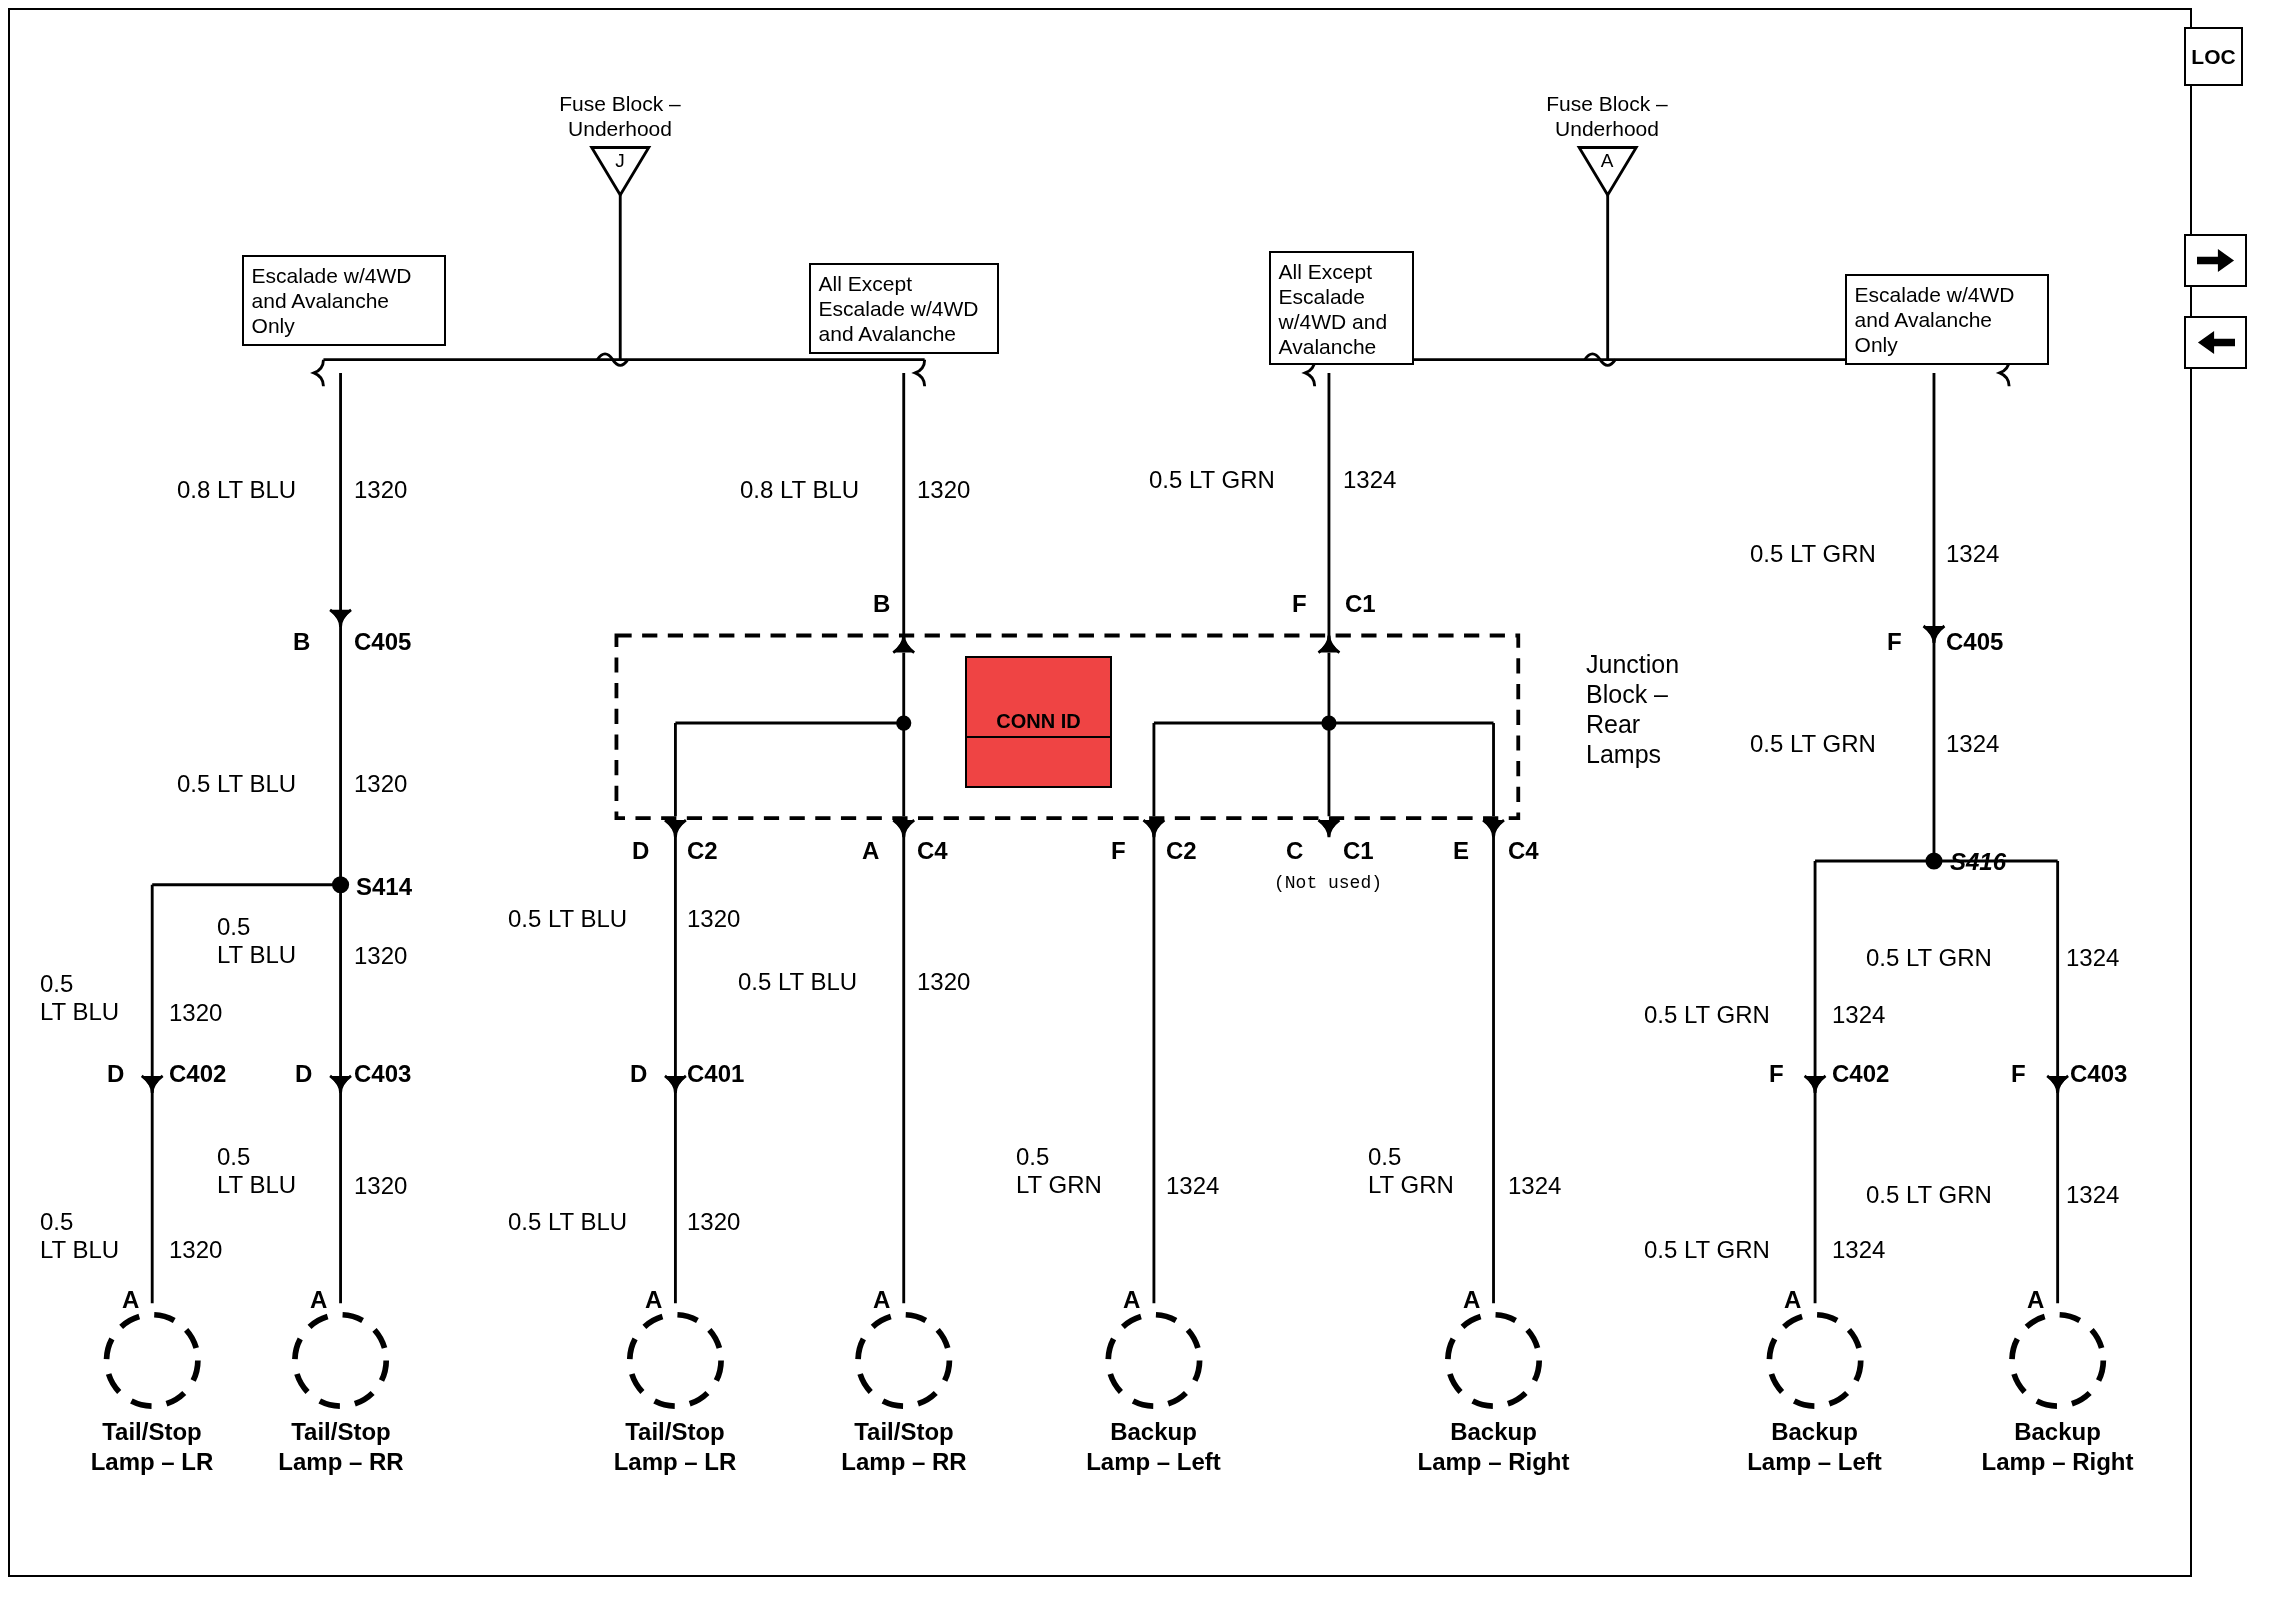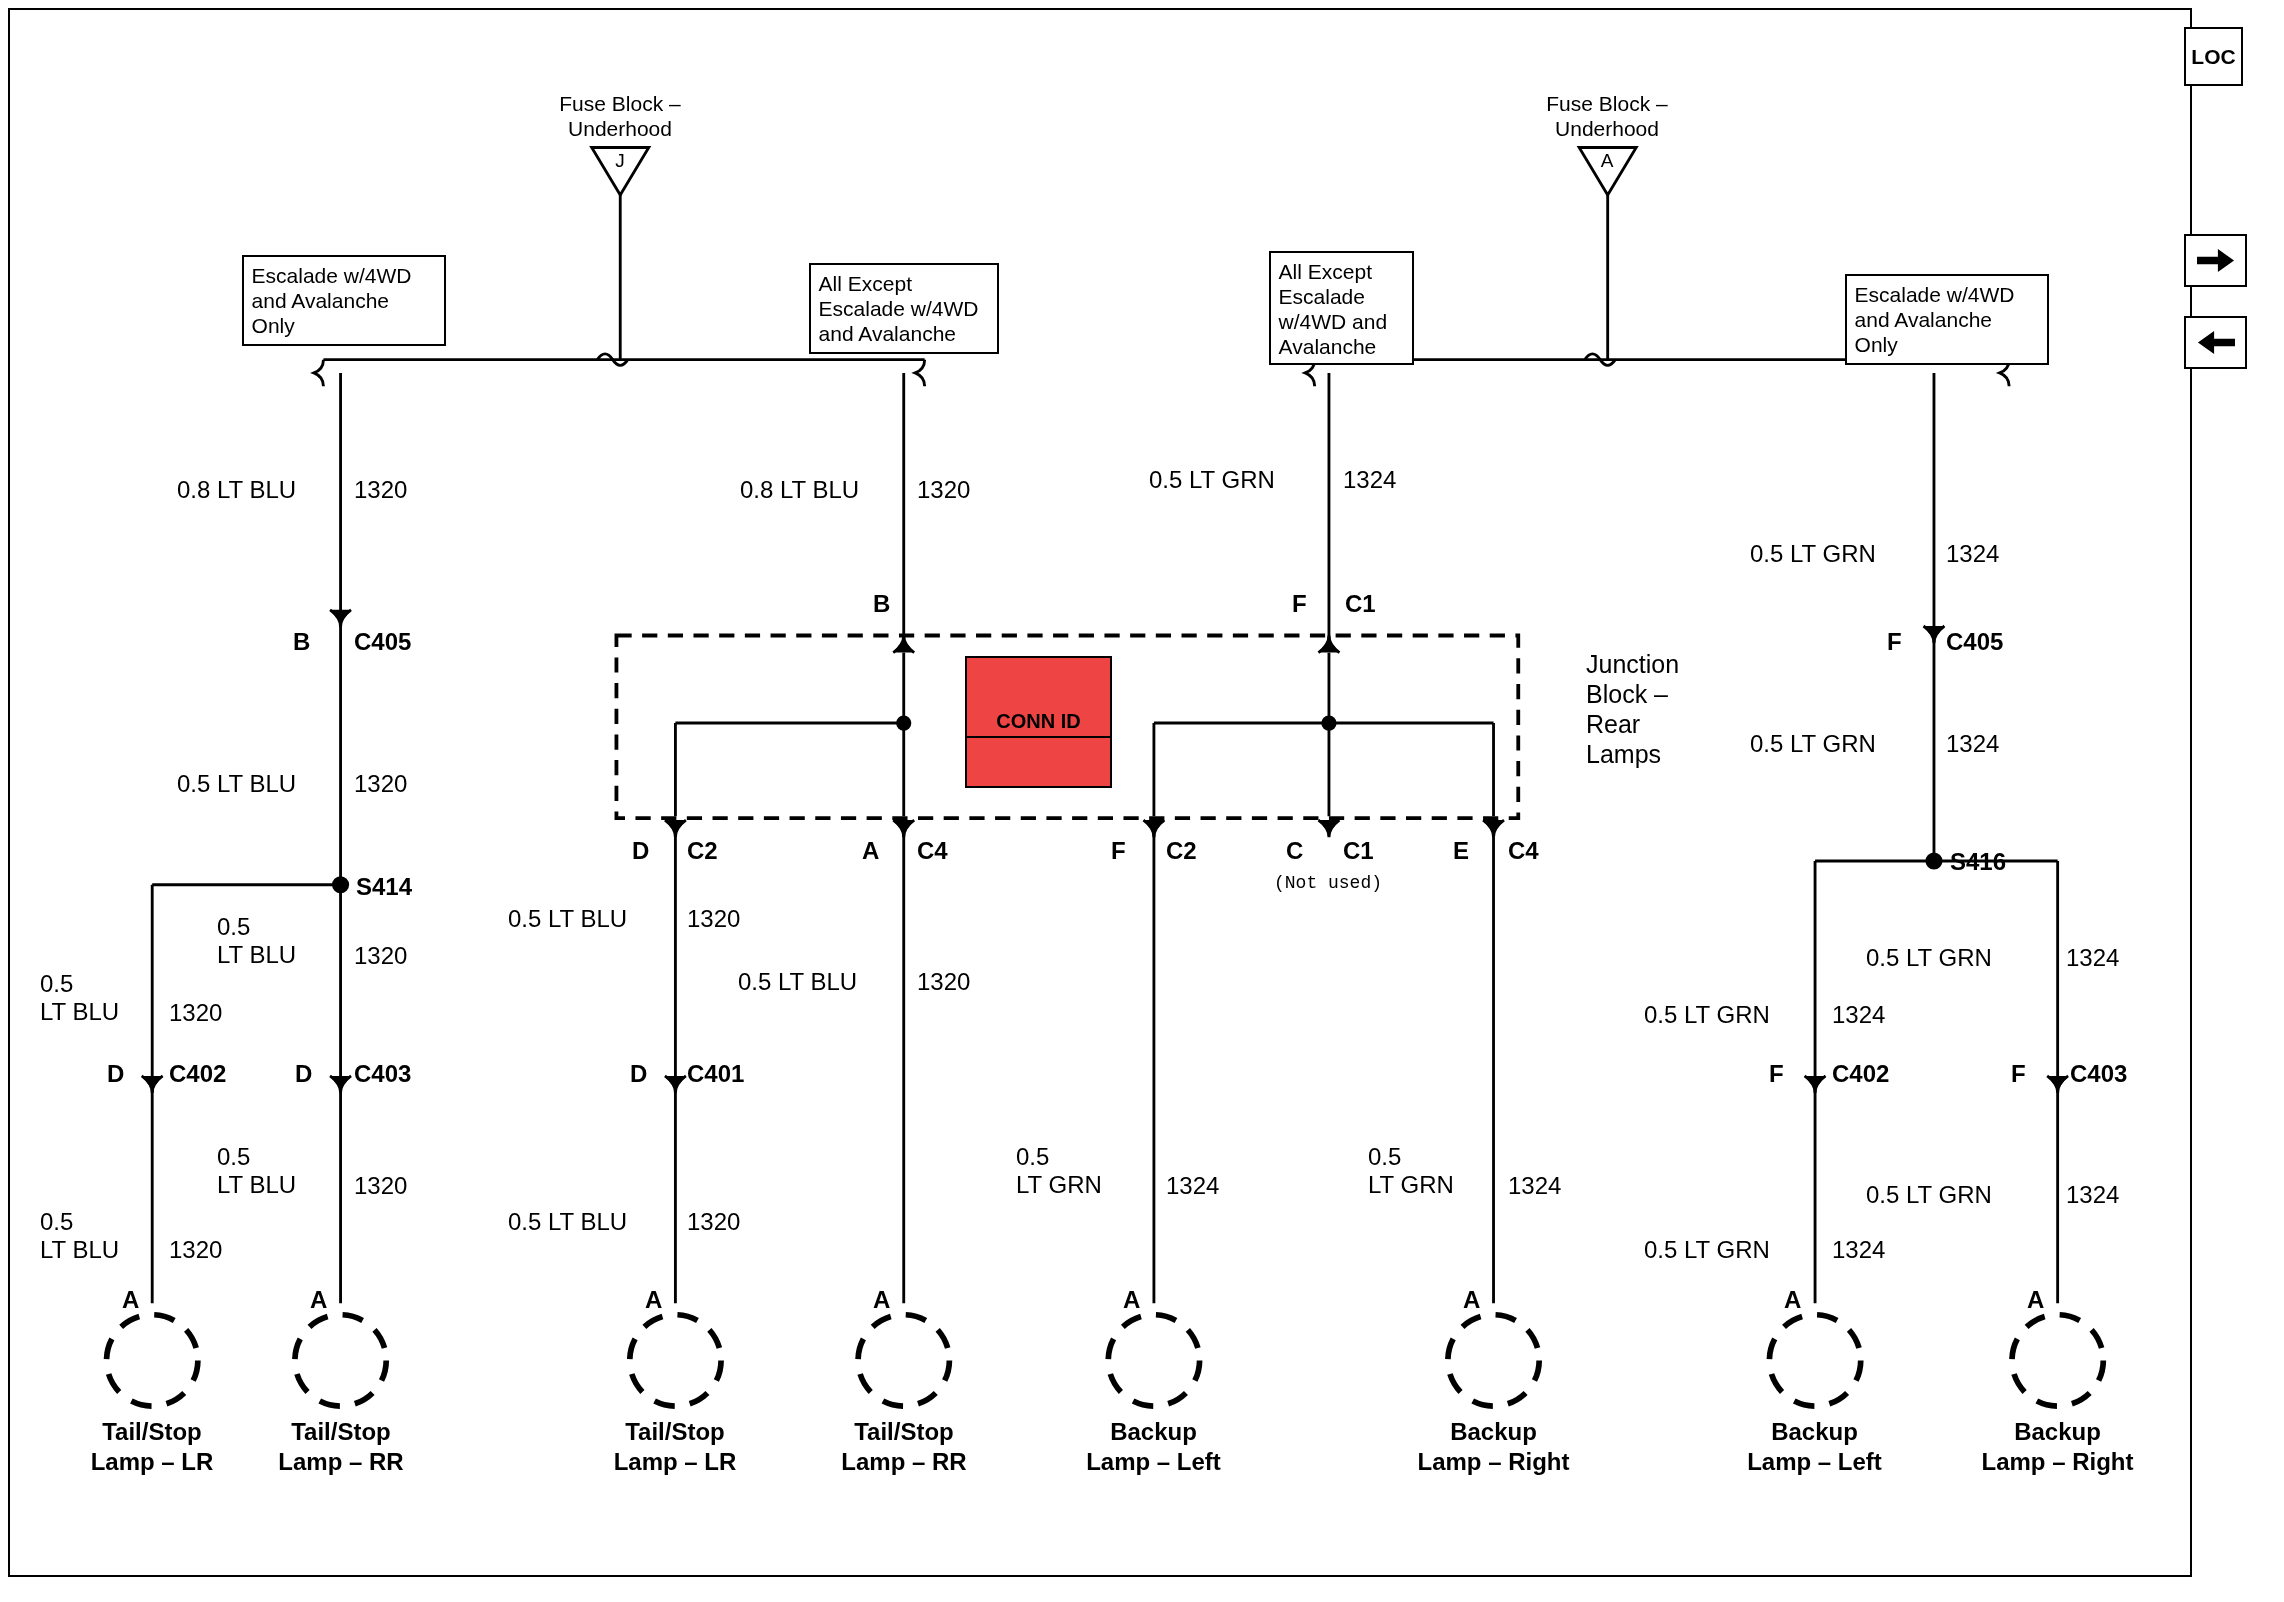--- a/index.html
+++ b/index.html
@@ -373,21 +373,21 @@
   <div class="pinlbl" style="left:687px; top:1060px;">C401</div>
 
   <div class="pinlbl" style="left:1769px; top:1060px;">F</div>
   <div class="pinlbl" style="left:1832px; top:1060px;">C402</div>
 
   <div class="pinlbl" style="left:2011px; top:1060px;">F</div>
   <div class="pinlbl" style="left:2070px; top:1060px;"></div>
   <div class="pinlbl" style="left:2070px; top:1060px;">C403</div>
 
   <div class="pinlbl" style="left:356px; top:873px;">S414</div>
-  <div class="pinlbl" style="left:1950px; top:848px;">S416</div>
+  <div class="pinlbl" style="left:1950px; top:848px;font-style:italic;">S416</div>
 
   <div class="pinlbl" style="left:122px; top:1286px;">A</div>
   <div class="pinlbl" style="left:310px; top:1286px;">A</div>
   <div class="pinlbl" style="left:645px; top:1286px;">A</div>
   <div class="pinlbl" style="left:873px; top:1286px;">A</div>
   <div class="pinlbl" style="left:1123px; top:1286px;">A</div>
   <div class="pinlbl" style="left:1463px; top:1286px;">A</div>
   <div class="pinlbl" style="left:1784px; top:1286px;">A</div>
   <div class="pinlbl" style="left:2027px; top:1286px;">A</div>
 

